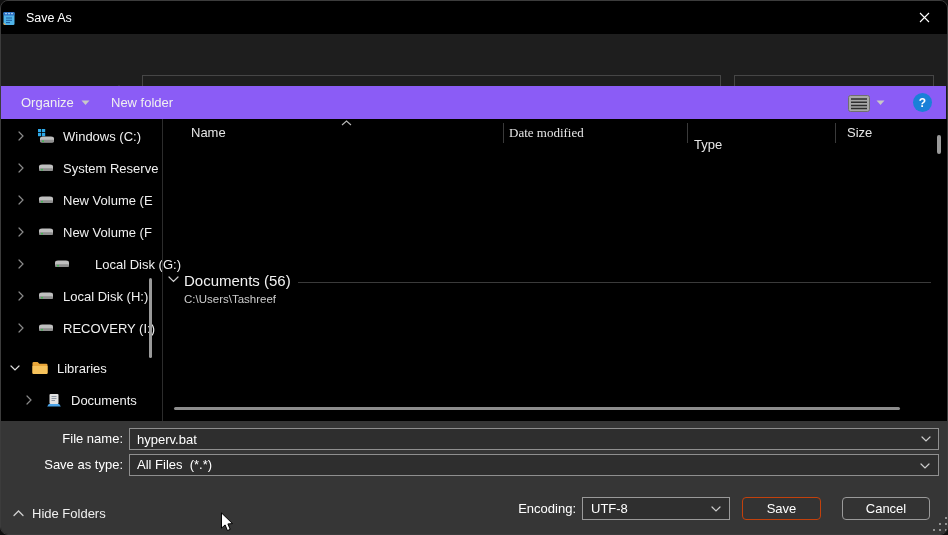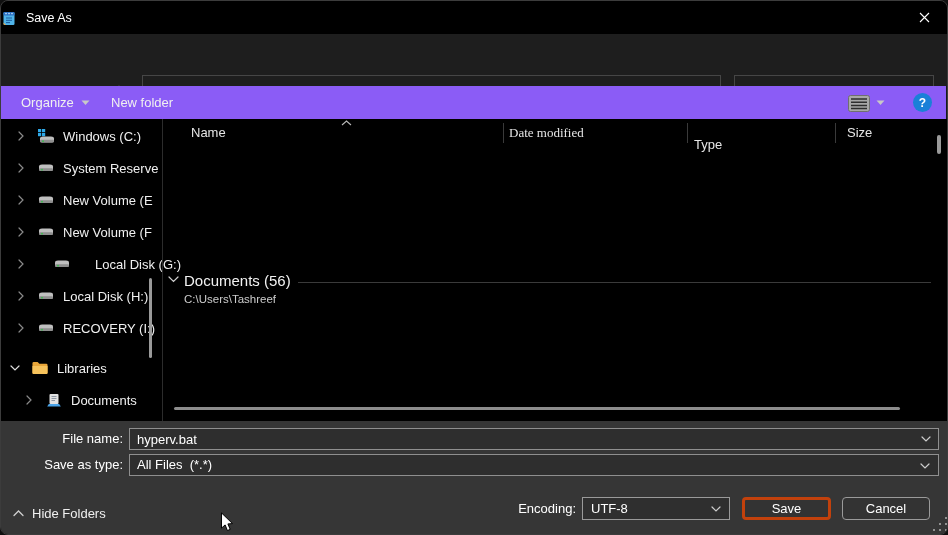--- a/index.html
+++ b/index.html
@@ -84,21 +84,21 @@
   #hide-folders { position:absolute; left:12px; top:80px; height:24px; display:flex; align-items:center; gap:8px;
                   color:#f0f0f0; font-size:13px; }
   #encoding-label { position:absolute; left:470px; top:76px; width:105px; height:23px; line-height:23px;
                     text-align:right; color:#fff; font-size:13px; }
   #encoding-dd { position:absolute; left:581px; top:76px; width:148px; height:23px;
                  border:1px solid #9a9a9a; background:#2f2f2f; display:flex; align-items:center;
                  padding:0 8px; color:#fff; font-size:13px; }
   #encoding-dd .spacer { flex:1; }
   .btn { position:absolute; top:76px; height:23px; border-radius:4px; background:#333333;
          display:flex; align-items:center; justify-content:center; color:#fff; font-size:13px; }
-  #save-btn { left:741px; width:89px; border:3px solid #c2410c; }
+  #save-btn { left:741px; width:79px; border:1px solid #c2410c; }
   #cancel-btn { left:841px; width:88px; border:1px solid #9a9a9a; }
   #resize-grip { position:absolute; left:944px; top:516px; width:2px; height:2px; background:#909090;
                  box-shadow: -6px 6px #909090, 0 6px #909090, -12px 12px #909090, -6px 12px #909090, 0 12px #909090; }
   #cursor { position:absolute; left:219px; top:511px; pointer-events:none; }
 </style>
 </head>
 <body>
 
 <div id="window">
 

